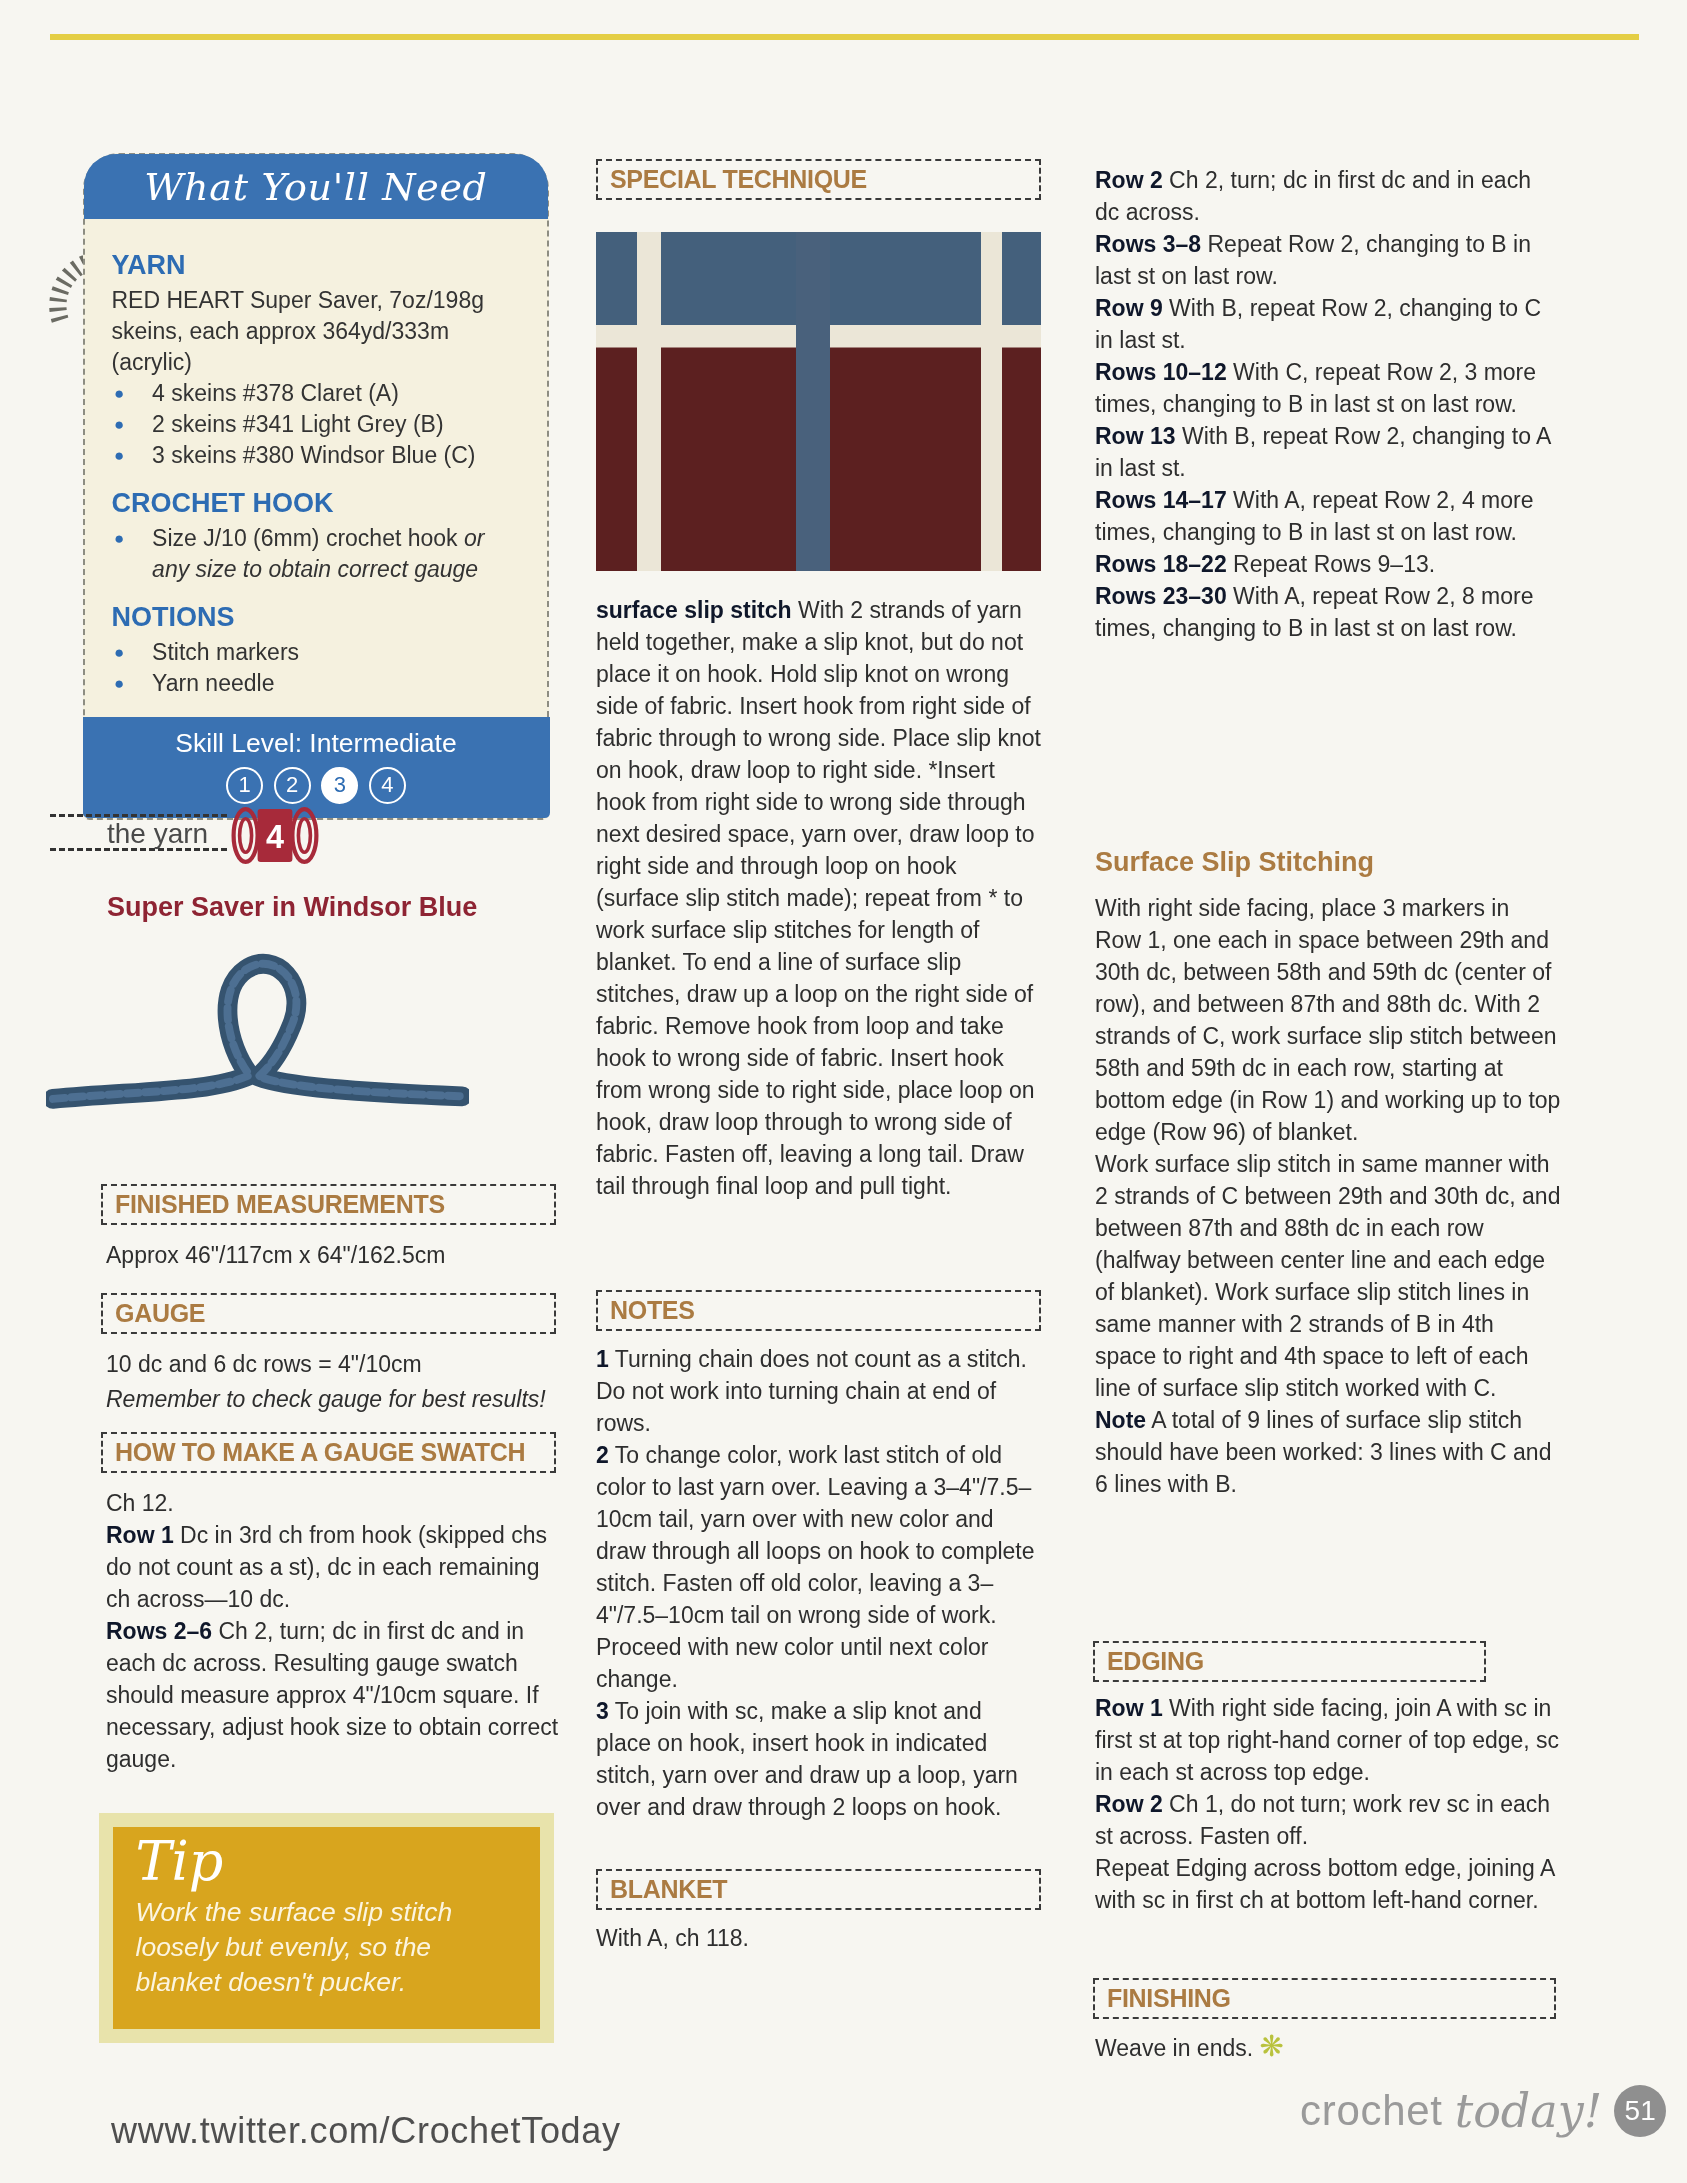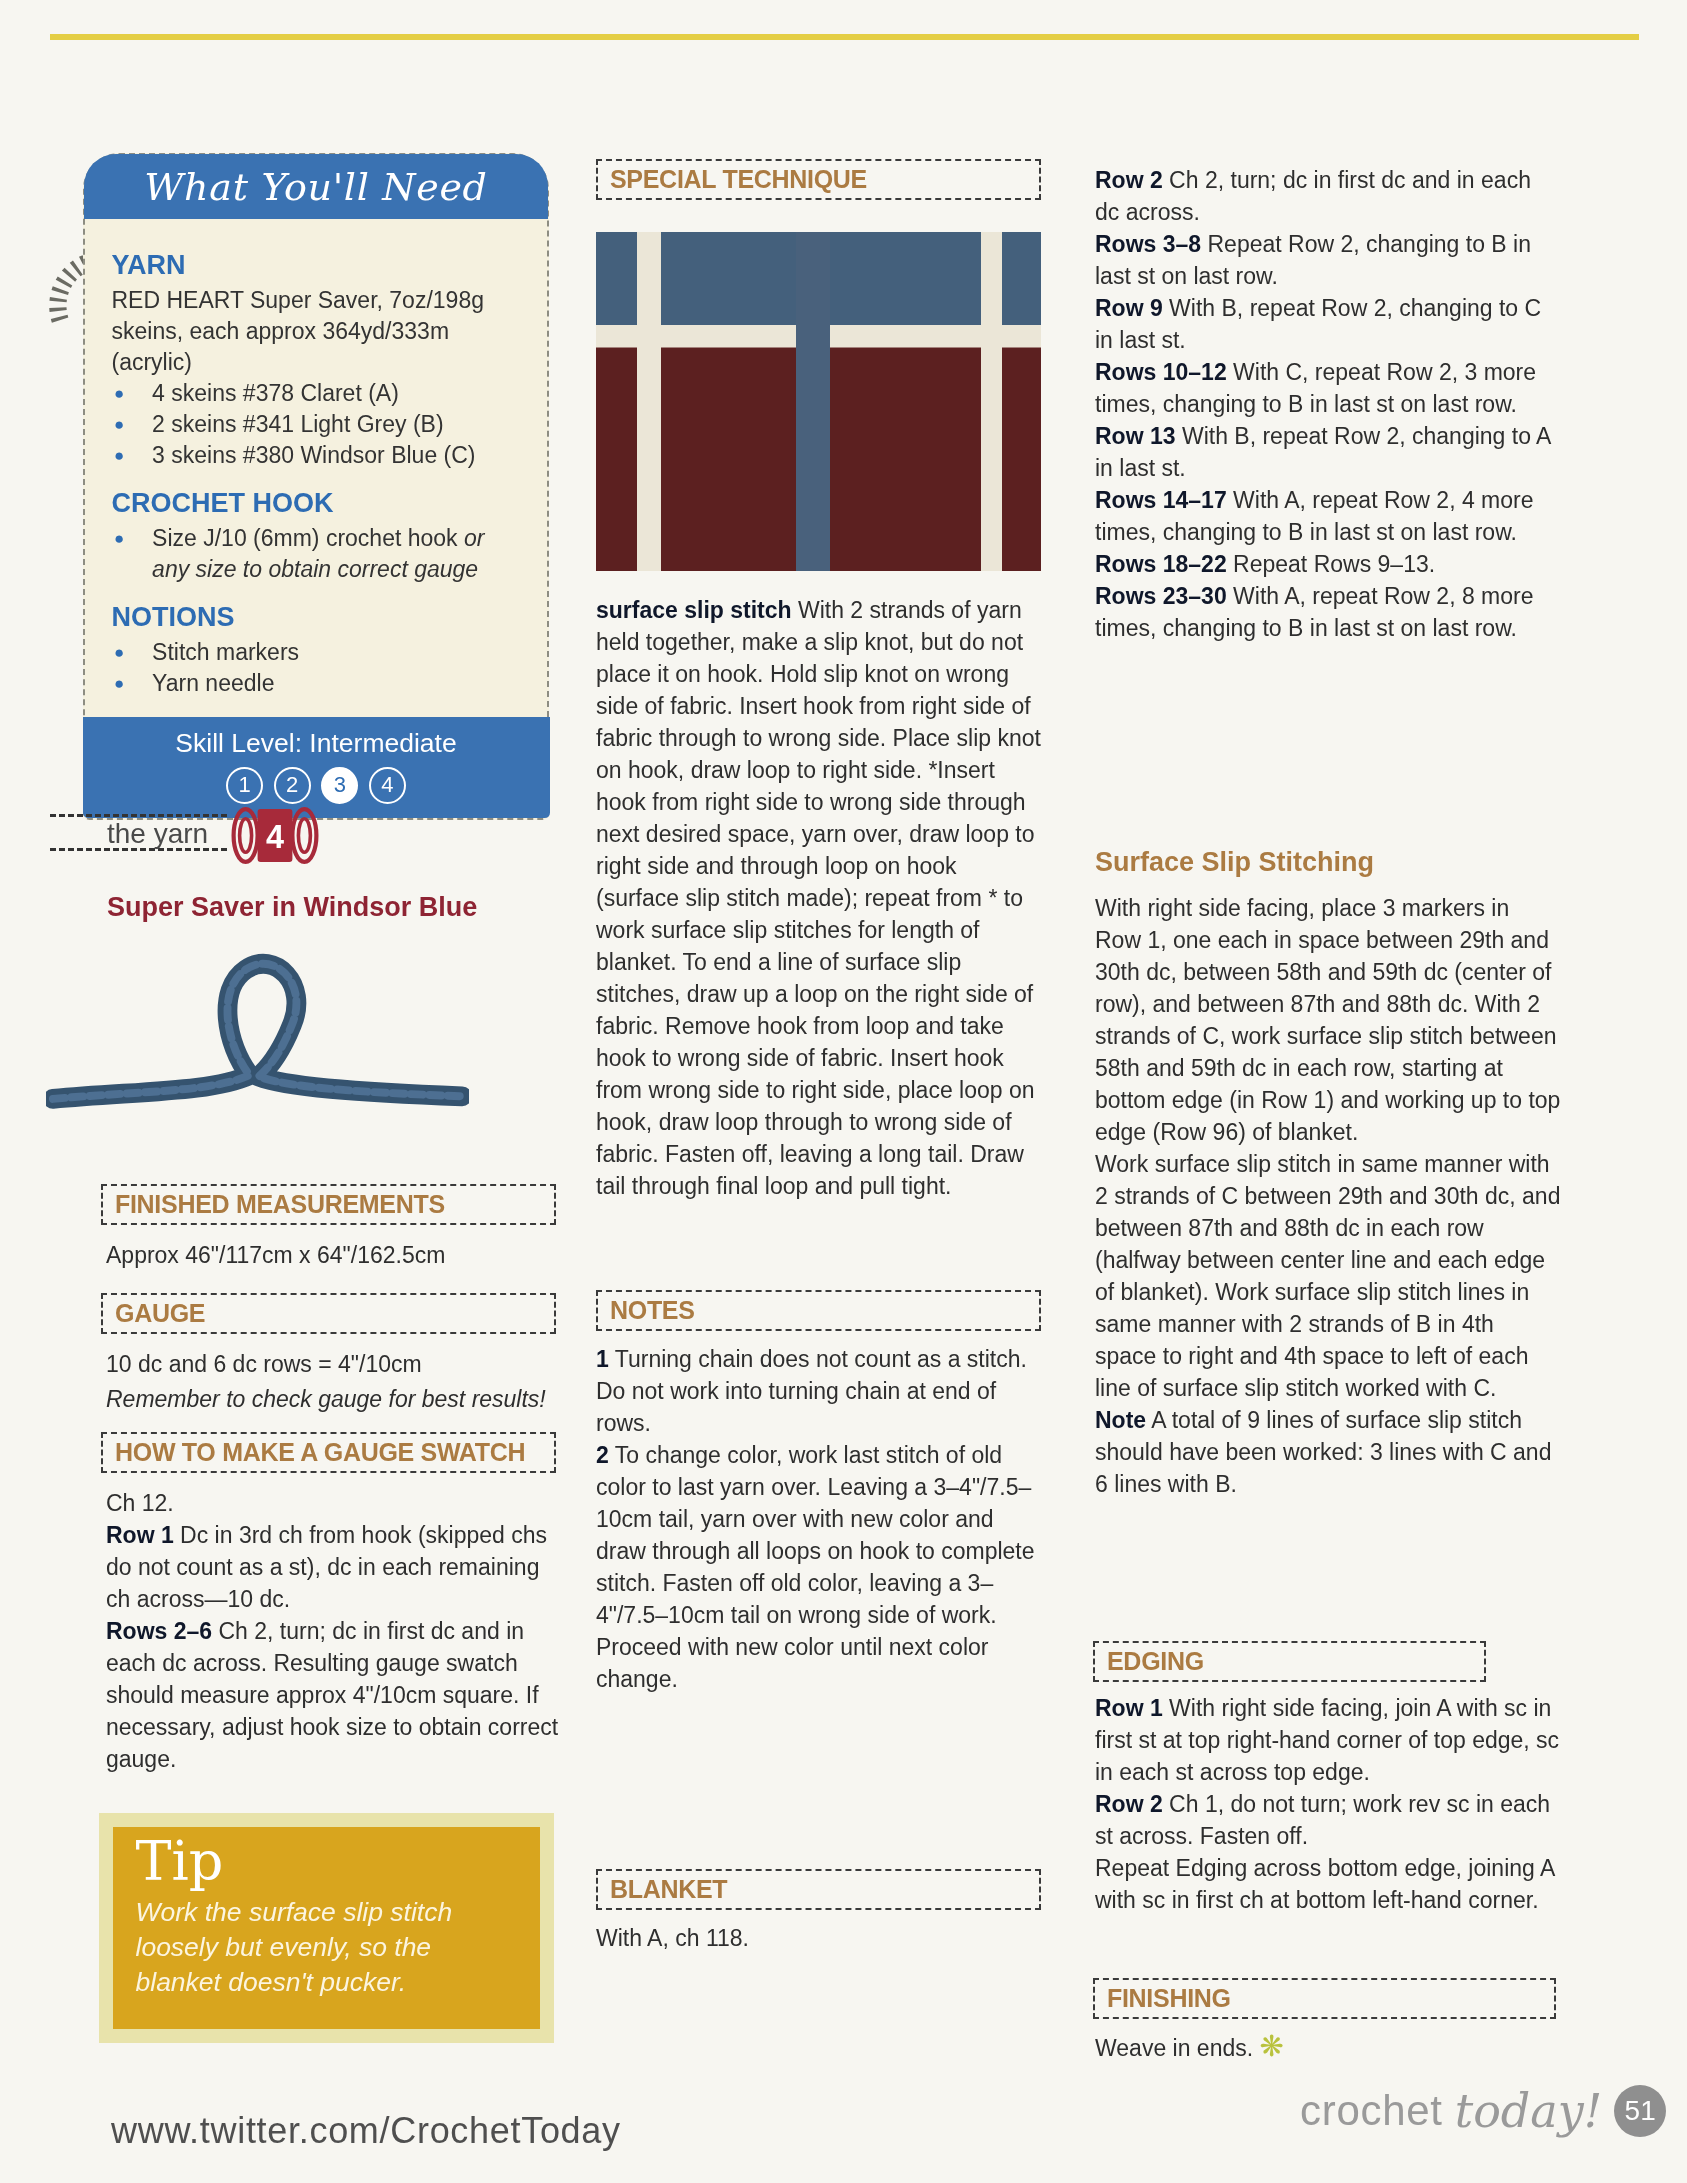--- a/index.html
+++ b/index.html
@@ -36,21 +36,21 @@
           display:flex;align-items:center;justify-content:center;box-sizing:border-box;}
   .circle.active{background:#fff;color:#2d6cb3;}
   
   #yarnstrip{position:absolute;left:50px;top:814px;width:177px;height:37px;
              border-top:3.3px dashed #333;border-bottom:3.3px dashed #333;box-sizing:border-box;}
   #yarnstrip .lab{position:absolute;left:57px;top:1.3px;font-size:28px;color:#4a4a4a;}
   .claret-name{position:absolute;left:107px;top:892px;font-size:27px;color:#8e2433;font-weight:bold;margin:0;}
   
   #tip{position:absolute;left:99px;top:1813px;width:455px;height:230px;background:#d8a51e;
        border:14.6px solid #e8e3ab;box-sizing:border-box;padding:4px 22.5px;}
-  #tip .script{font-family:"DejaVu Serif",serif;color:#fff;font-size:54px;line-height:61px;margin:0;}
+  #tip .script{font-family:"DejaVu Serif",serif;font-style:italic;color:#fff;font-size:54px;line-height:61px;margin:0;}
   #tip .tiptxt{font-style:italic;color:#fcf5e0;font-size:26.5px;line-height:35px;margin:2.6px 0 0 0;}
   
   #photo{position:absolute;left:596px;top:232px;width:445px;height:339px;
      background:
        linear-gradient(#ebe6d7,#ebe6d7) 41px 0/24px 100% no-repeat,
        linear-gradient(#ebe6d7,#ebe6d7) 385px 0/21px 100% no-repeat,
        linear-gradient(#49617c,#49617c) 200px 0/34px 100% no-repeat,
        linear-gradient(#ebe6d7,#ebe6d7) 0 93px/100% 22.5px no-repeat,
        linear-gradient(#44607c,#44607c) 0 0/100% 99px no-repeat,
        #5c2020;}
@@ -174,20 +174,21 @@
   <p class="txt" style="left:596px;top:594px;width:446px;">
     <b>surface slip stitch</b><span> With 2 strands of yarn held together, make a slip knot, but do not place it on hook. Hold slip knot on wrong side of fabric. Insert hook from right side of fabric through to wrong side. Place slip knot on hook, draw loop to right side. *Insert hook from right side to wrong side through next desired space, yarn over, draw loop to right side and through loop on hook (surface slip stitch made); repeat from * to work surface slip stitches for length of blanket. To end a line of surface slip stitches, draw up a loop on the right side of fabric. Remove hook from loop and take hook to wrong side of fabric. Insert hook from wrong side to right side, place loop on hook, draw loop through to wrong side of fabric. Fasten off, leaving a long tail. Draw tail through final loop and pull tight.</span>
   </p>
 
   <div class="dashbox" style="left:596px;top:1290px;width:445px;">
     <span>NOTES</span>
   </div>
   <div class="txt" style="left:596px;top:1343px;width:447px;">
     <p style="margin:0;"><b>1</b><span> Turning chain does not count as a stitch. Do not work into turning chain at end of rows.</span></p>
     <p style="margin:0;"><b>2</b><span> To change color, work last stitch of old color to last yarn over. Leaving a 3–4"/7.5–10cm tail, yarn over with new color and draw through all loops on hook to complete stitch. Fasten off old color, leaving a 3–4"/7.5–10cm tail on wrong side of work. Proceed with new color until next color change.</span></p>
+    <p style="margin:0;"><b>3</b><span> To join with sc, make a slip knot and place on hook, insert hook in indicated stitch, yarn over and draw up a loop, yarn over and draw through 2 loops on hook.</span></p>
   </div>
 
   <div class="dashbox" style="left:596px;top:1869px;width:445px;">
     <span>BLANKET</span>
   </div>
   <div class="txt" style="left:596px;top:1922px;width:447px;">
     <p style="margin:0;"><b></b><span>With A, ch 118.</span></p>
   </div>
 
   <div class="txt" style="left:1095px;top:164px;width:463px;">

